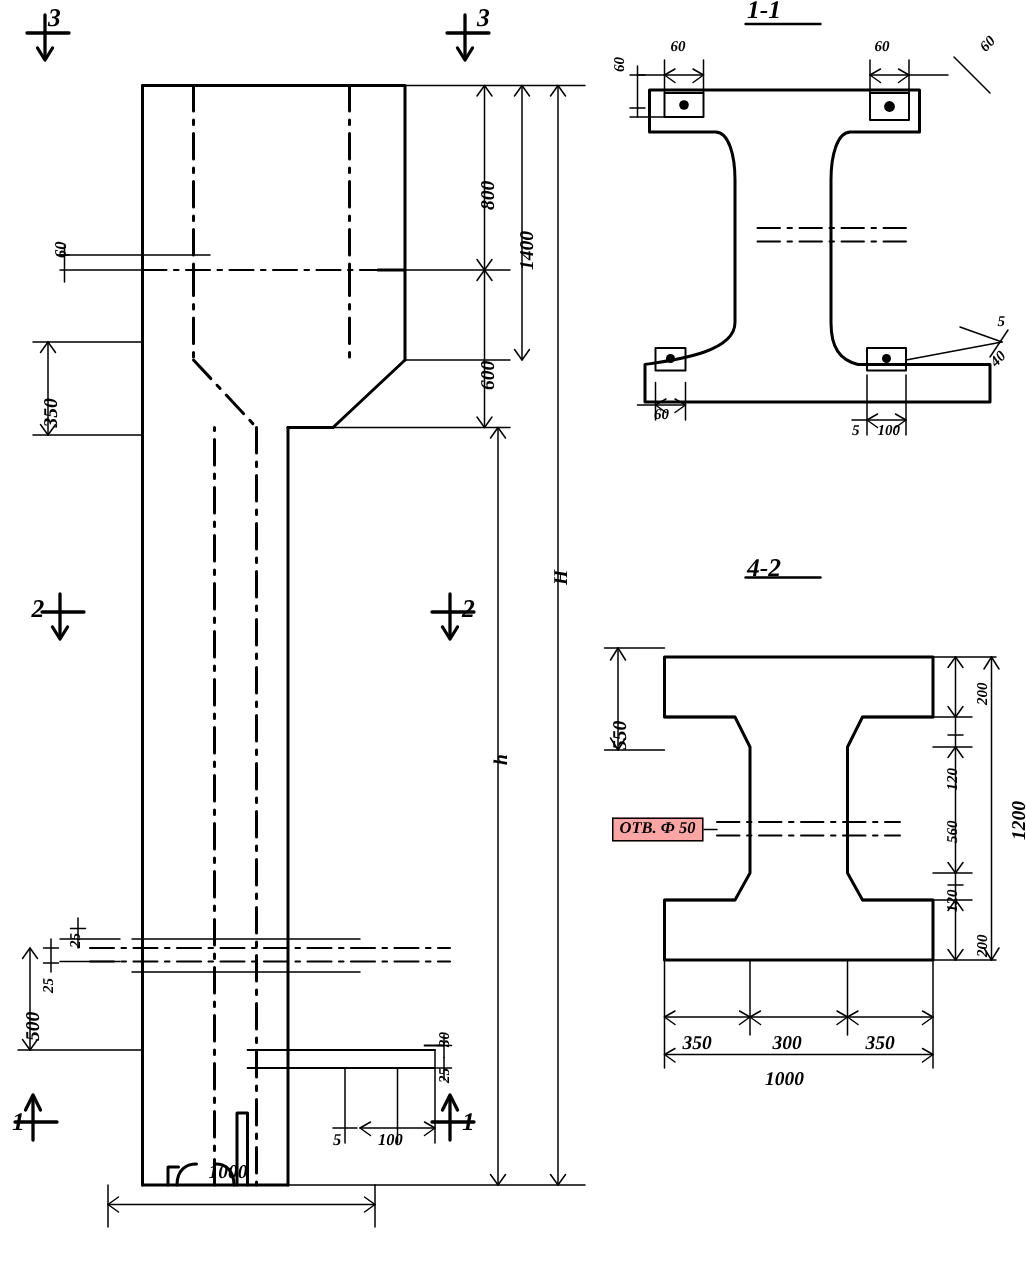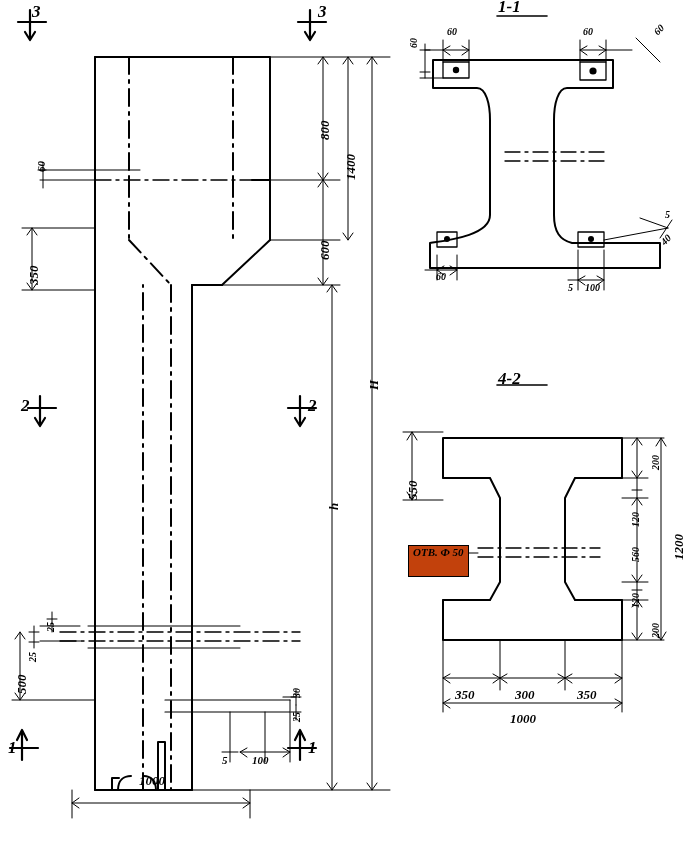--- a/index.html
+++ b/index.html
@@ -36,23 +36,23 @@
   .lbl.big { font-size: 17px; }
   .lbl.title {
     font-size: 17px;
     font-style: italic;
     font-weight: bold;
   }
   .rot90 { transform: rotate(-90deg); transform-origin: left top; }
   .rotneg { transform: rotate(-45deg); transform-origin: left top; }
   .boxed {
     border: 1.3px solid #000;
-    padding: 1px 4px 18px 4px;
+    padding: 1px 4px 2px 4px;
     font-size: 11px;
-    background: #c2410c;
+    background: #fca5a5;
   }
 </style>
 </head>
 <body>
 
 <div id="sheet">
 
 <svg width="684" height="842" viewBox="0 0 684 842">
   <g fill="none" stroke="#000" stroke-width="2" stroke-linecap="round" stroke-linejoin="round">
 

